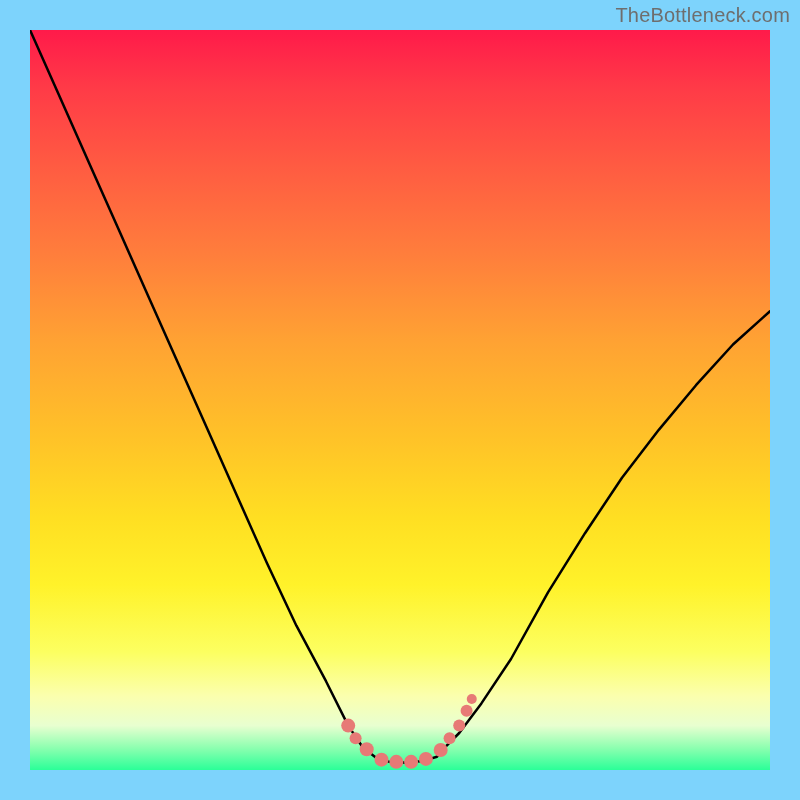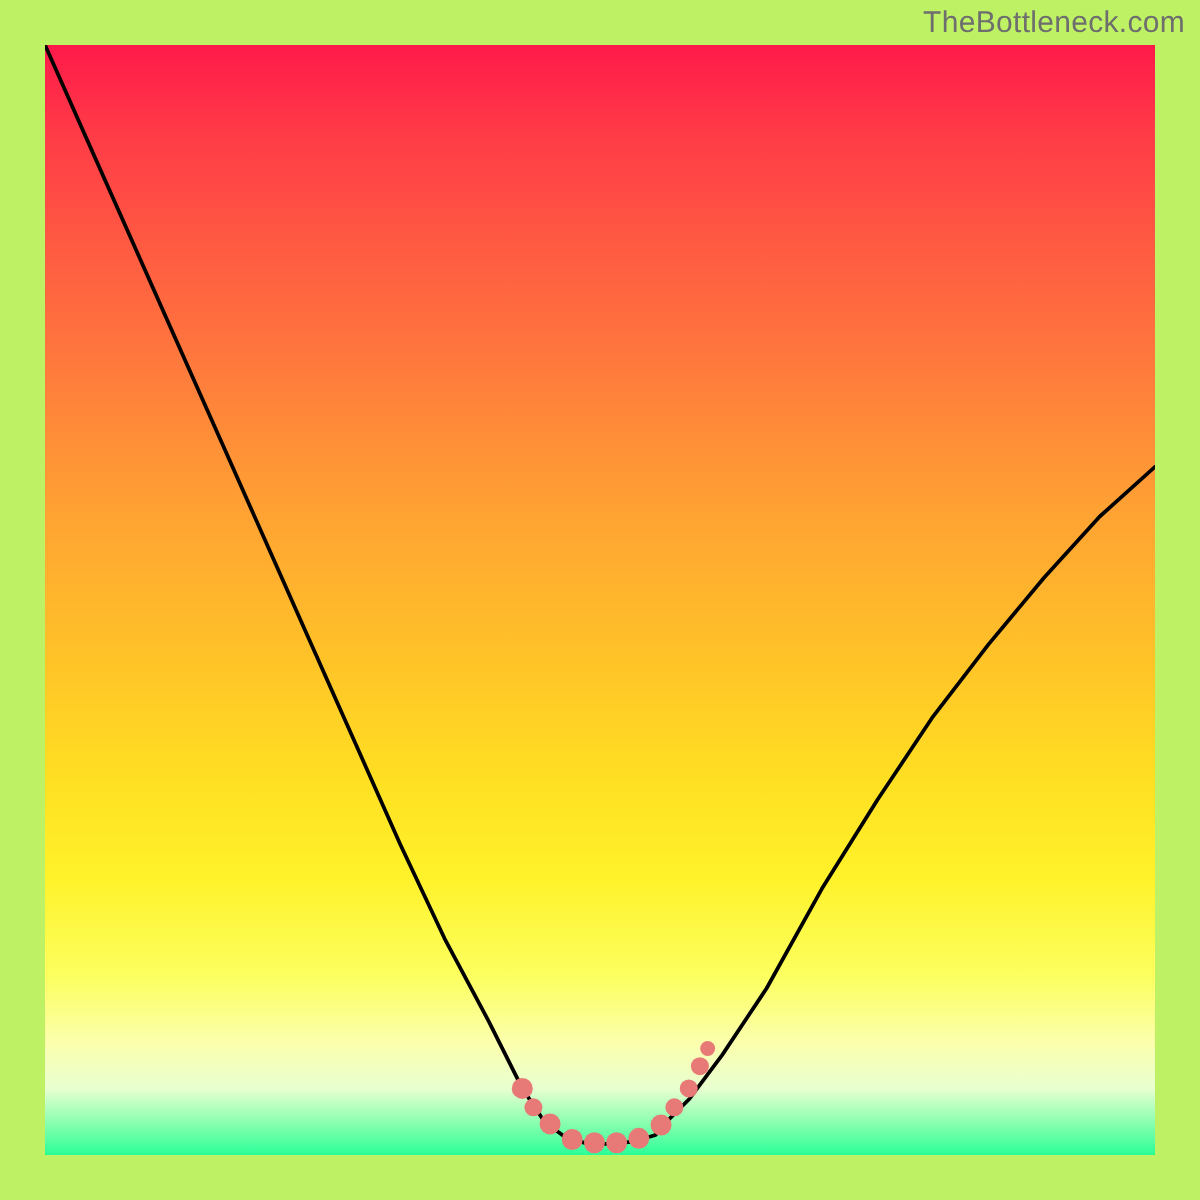--- a/index.html
+++ b/index.html
@@ -8,21 +8,21 @@
     width: 800px;
     height: 800px;
     overflow: hidden;
     background: #000;
     font-family: Arial, Helvetica, sans-serif;
   }
   .frame {
     position: relative;
     width: 800px;
     height: 800px;
-    background: #bef264;
+    background: #7dd3fc;
   }
   .plot {
     position: absolute;
     left: 30px;
     top: 30px;
     width: 740px;
     height: 740px;
     
     background: linear-gradient(to bottom,
       #ff1a4a 0%,

